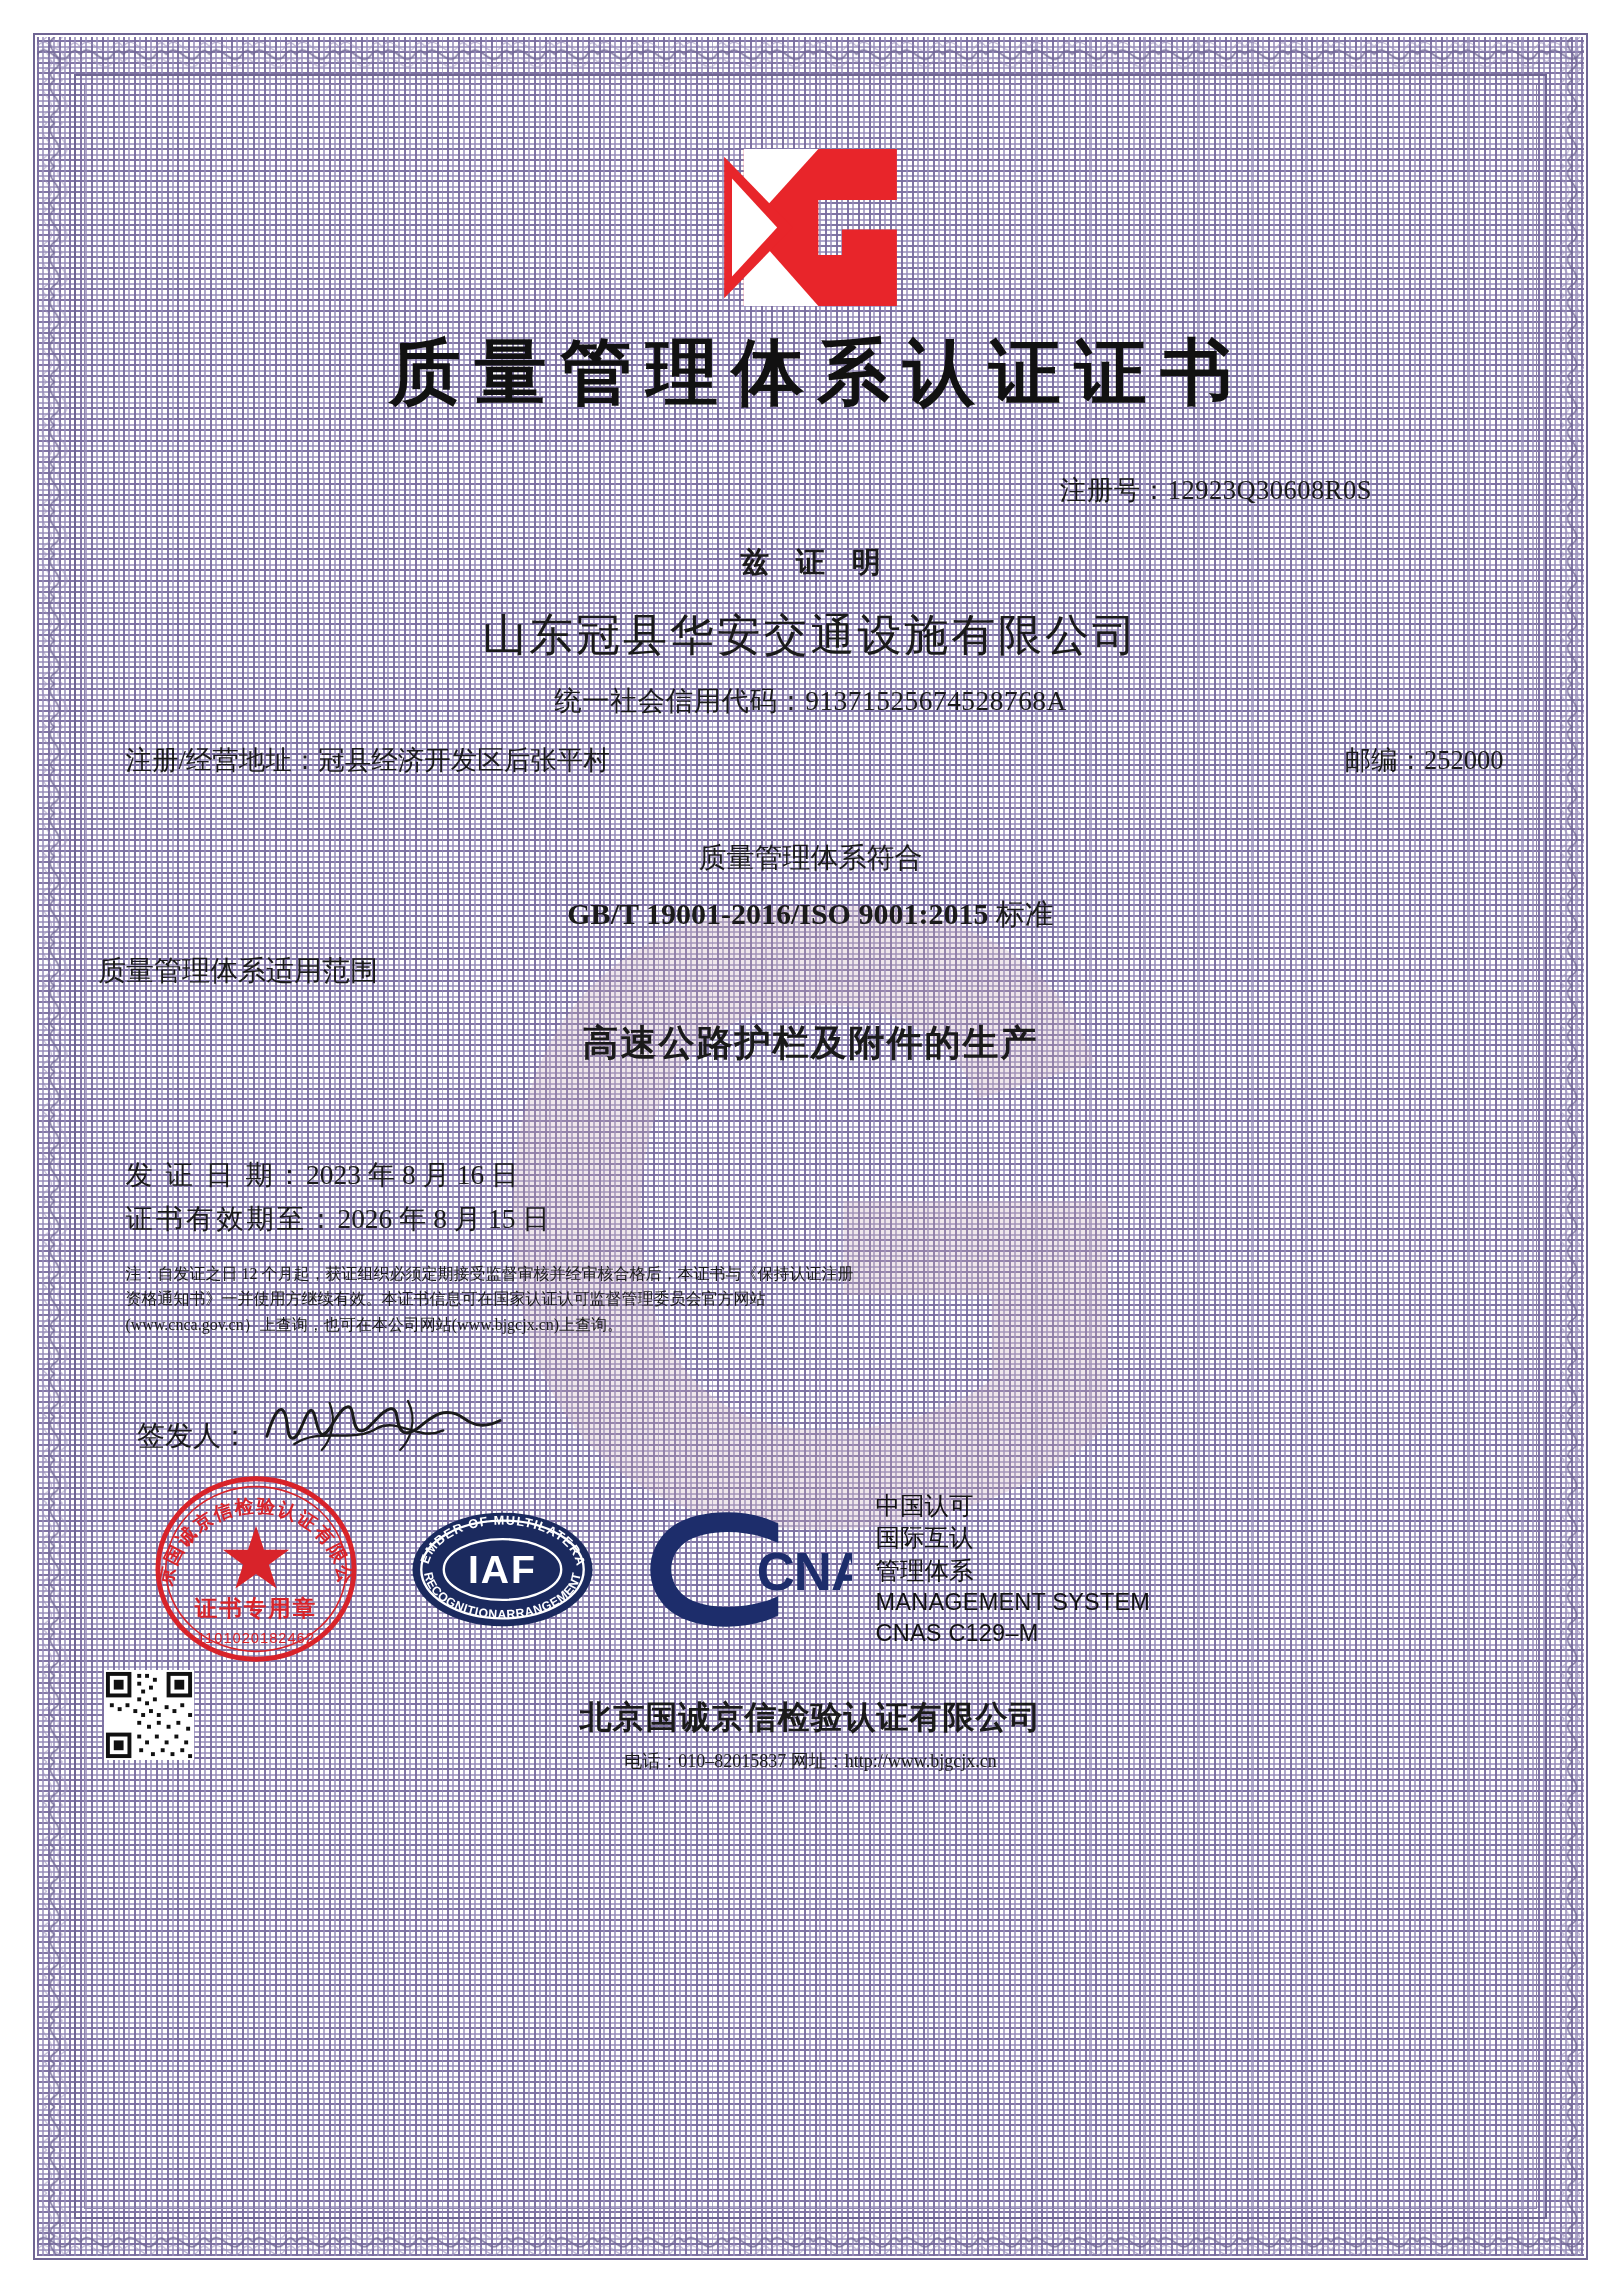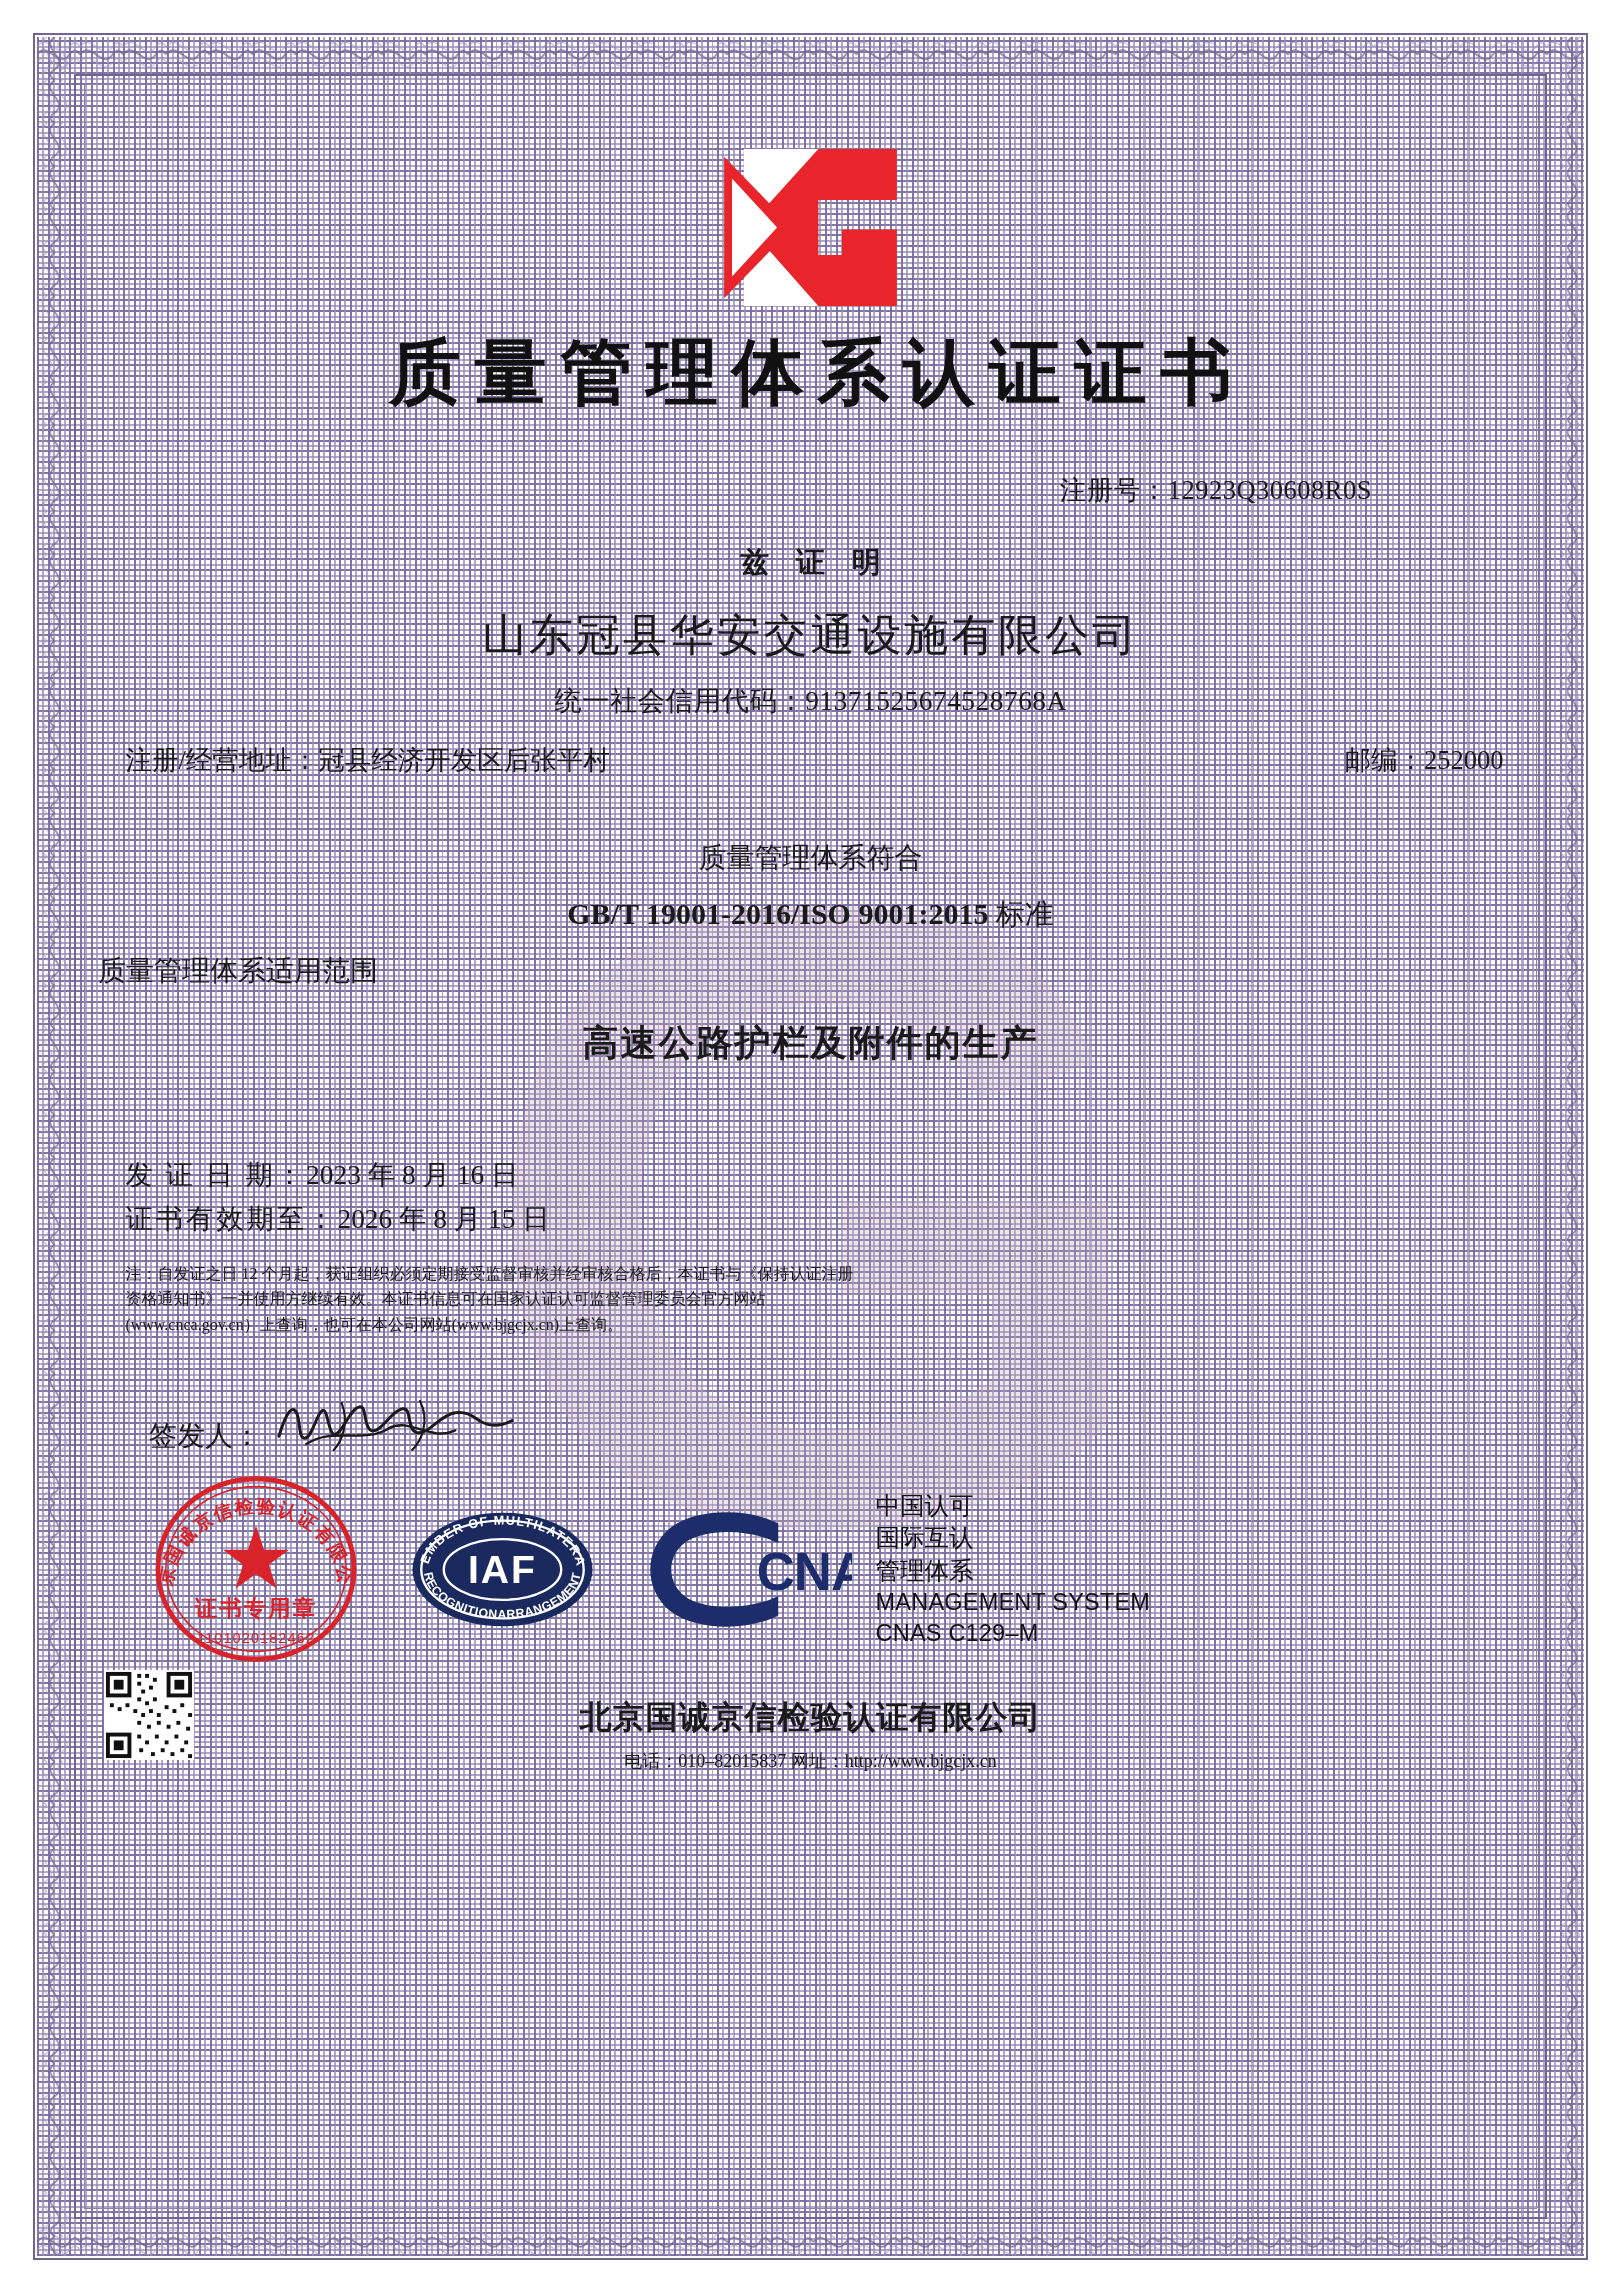--- a/index.html
+++ b/index.html
@@ -212,21 +212,21 @@
     margin-top: 19.6px;
     padding-left: 27.4px;
     padding-right: 9.8px;
     font-size: 16px;
     line-height: 1.6;
     text-align: justify;
   }
 
   .signer {
     margin-top: 49px;
-    padding-left: 51px;
+    padding-left: 39px;
     font-size: 28px;
     display: flex;
     align-items: flex-end;
     height: 69px;
   }
   .sig-img {
     margin-left: 11.8px;
     margin-bottom: -5.9px;
   }
 

